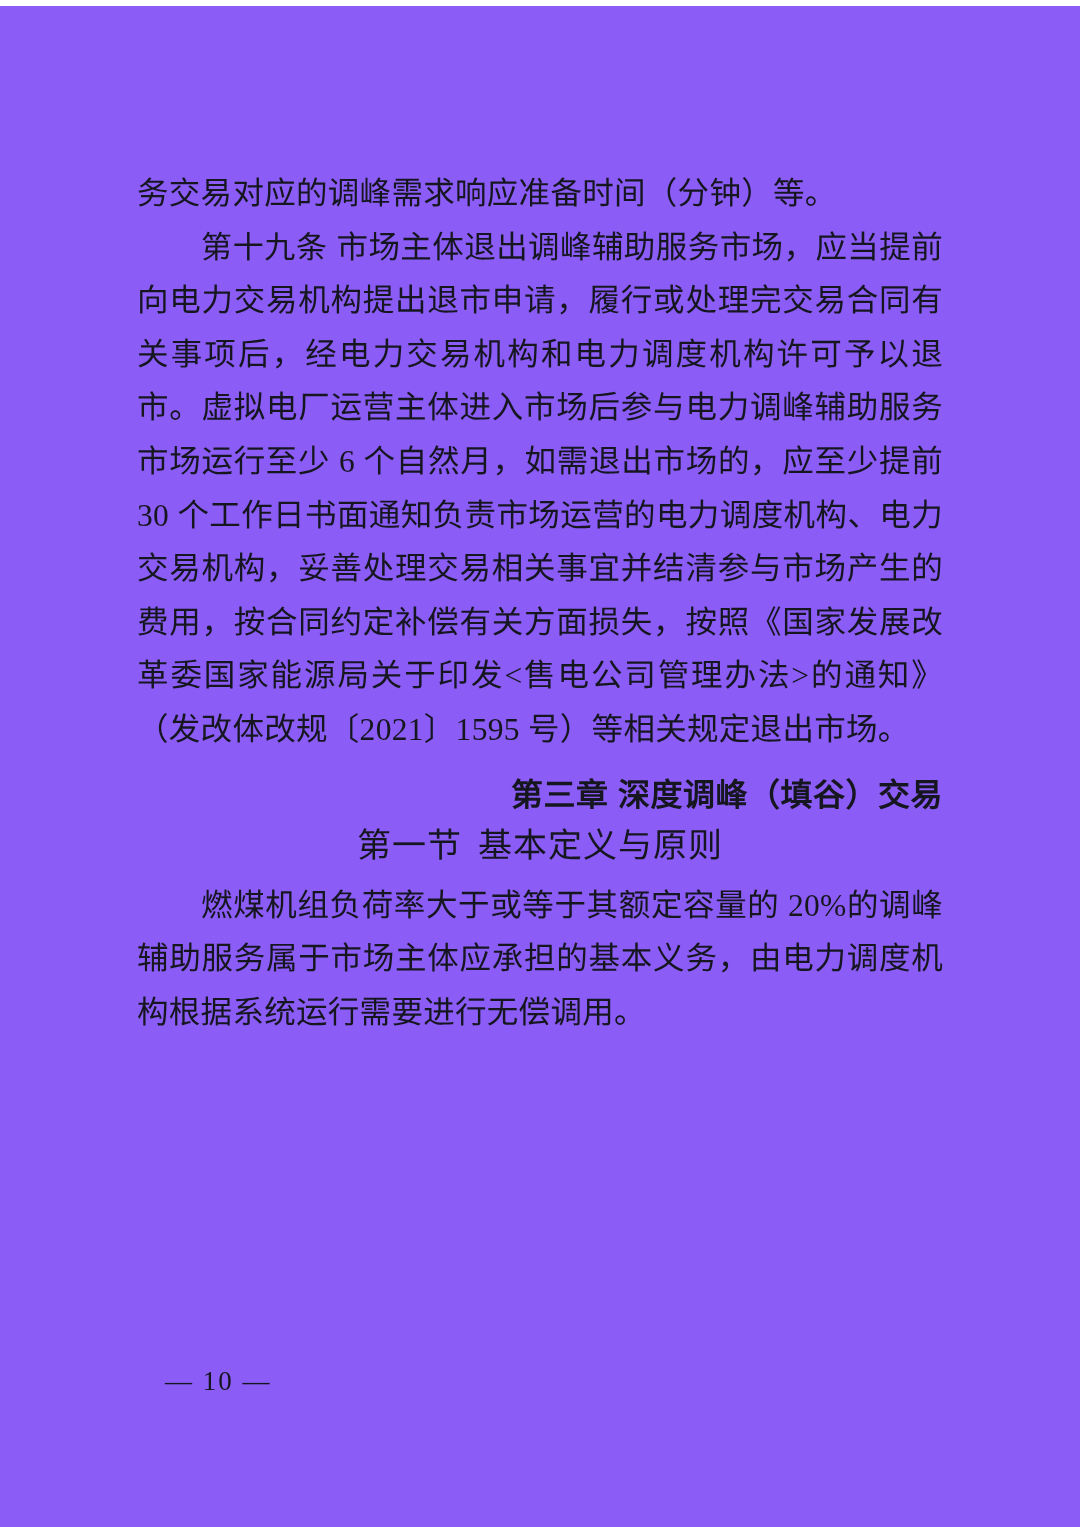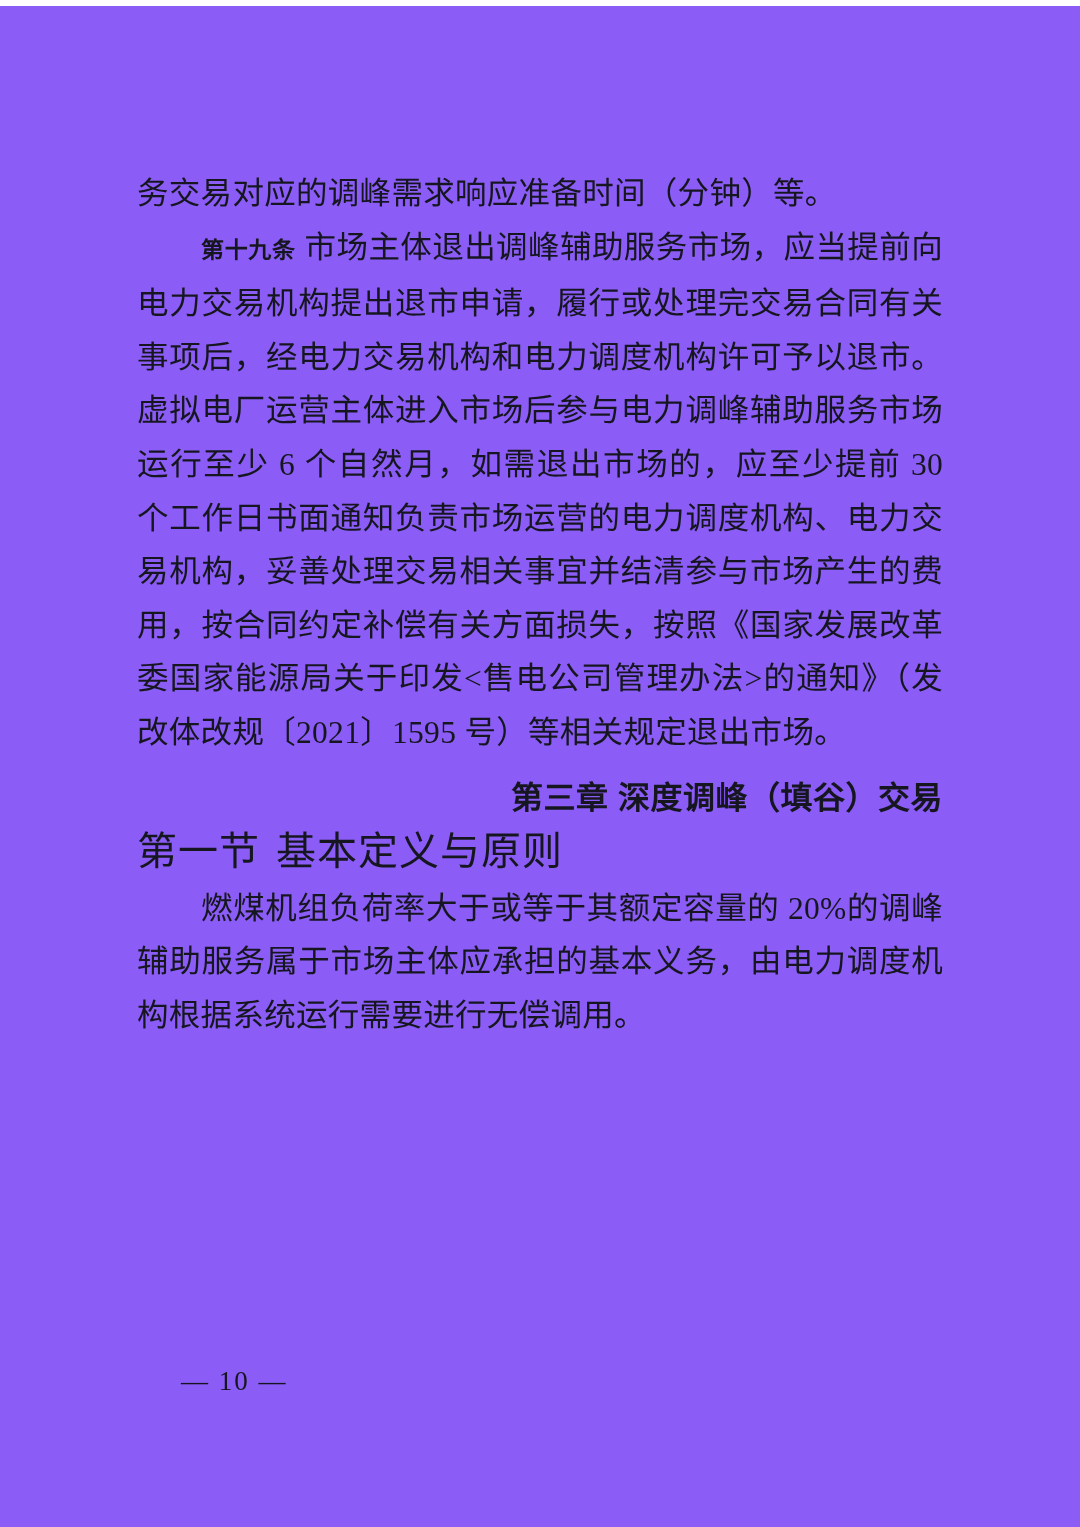--- a/index.html
+++ b/index.html
@@ -45,57 +45,57 @@
     text-indent: 64px;
   }
 
   .para.no-indent {
     text-indent: 0;
   }
 
   
   .article-label {
     font-family: "Liberation Sans", "DejaVu Sans", sans-serif;
-    font-weight: 700;
-    font-size: 23px;
+    font-weight: 400;
+    font-size: 31px;
     letter-spacing: 0.5px;
     padding-right: 9px;
   }
 
   
   .chapter-heading {
     font-family: "Liberation Sans", "DejaVu Sans", sans-serif;
     font-weight: 700;
     font-size: 32px;
     line-height: 53.6px;
     text-align: right;
     letter-spacing: 0.5px;
     margin: 0;
     padding-top: 12px;
     color: #15161f;
   }
 
   .section-heading {
-    font-family: Liberation Serif, serif;
+    font-family: Liberation Mono, monospace;
     font-weight: 400;
-    font-size: 40px;
+    font-size: 34px;
     line-height: 53.6px;
-    text-align: left;
+    text-align: center;
     letter-spacing: 1px;
     margin: 0;
     padding-bottom: 3px;
     color: #15161f;
   }
 
   .section-heading .sec-gap { padding-right: 16px; }
 
   
   .page-footer {
     position: absolute;
-    left: 153px;
+    left: 137px;
     top: 1358px;
     width: 806px;
     font-family: "Liberation Serif", "DejaVu Serif", serif;
     font-size: 27px;
     line-height: 34px;
     letter-spacing: 2px;
     color: #15161f;
     text-align: left;
     padding-left: 28px;
   }

